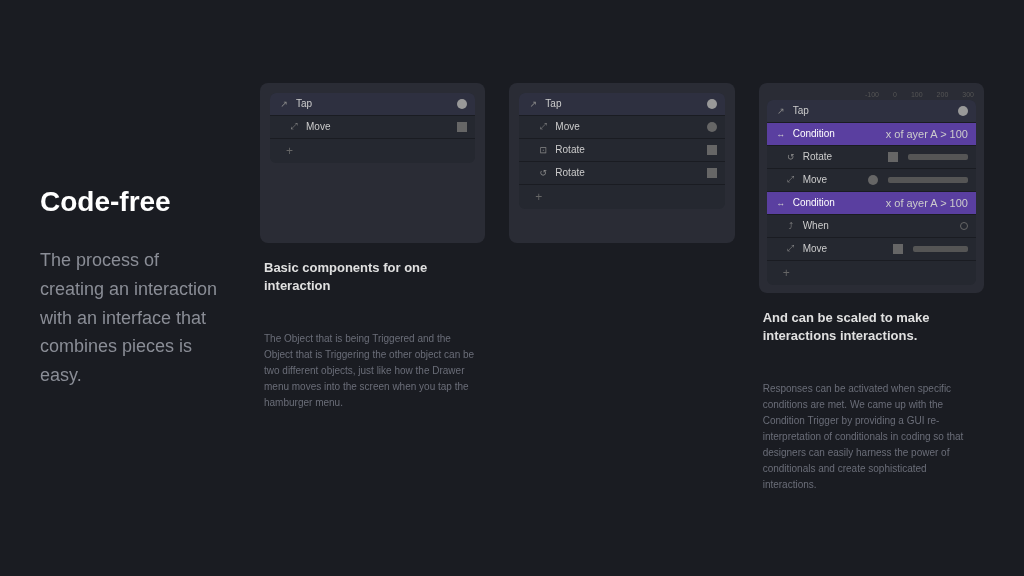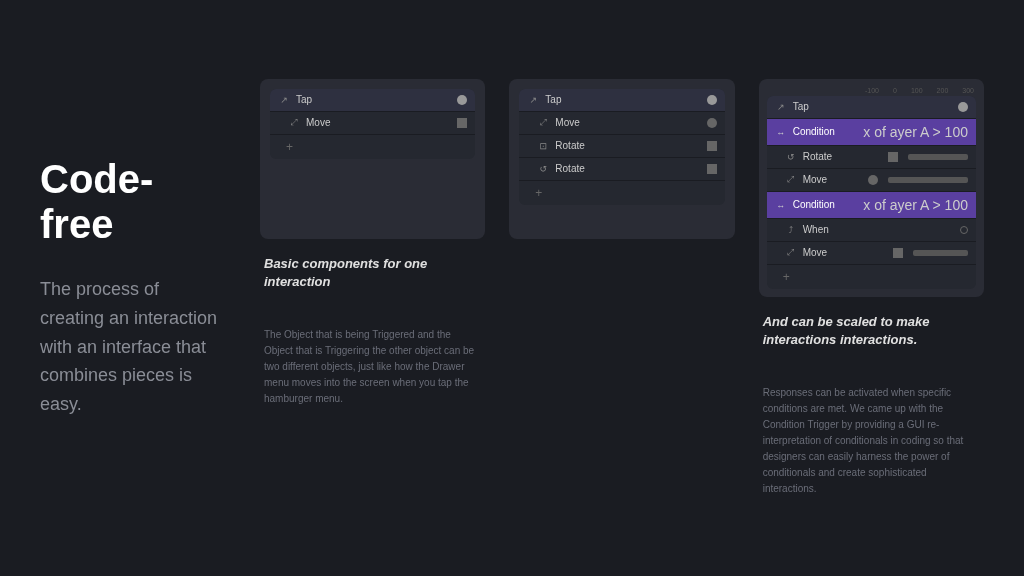--- a/index.html
+++ b/index.html
@@ -21,21 +21,21 @@
       gap: 20px;
     }
 
     
     .left-section {
       flex: 0 0 200px;
       padding-right: 20px;
     }
 
     .hero-title {
-      font-size: 40px;
+      font-size: 28px;
       font-weight: 600;
       color: #ffffff;
       margin-bottom: 16px;
     }
 
     .hero-desc {
       font-size: 18px;
       color: #8a8d96;
       line-height: 1.6;
       margin-top: 28px;
@@ -125,37 +125,36 @@
       background: #666;
       flex-shrink: 0;
     }
 
     .int-row .add-btn {
       font-size: 12px;
       color: #666;
     }
 
     .int-row .condition-label {
-      font-size: 14px;
+      font-size: 11px;
       color: #ccc;
       margin-left: auto;
     }
 
     
     .col-desc {
       padding: 0 4px;
     }
 
     .col-title {
       font-size: 13px;
       font-weight: 600;
       color: #e0e0e0;
       margin-bottom: 10px;
       line-height: 1.4;
-      font-style: italic;
     }
 
     .col-body {
       font-size: 10px;
       color: #6a6d78;
       line-height: 1.6;
       margin-top: 36px;
     }
 
     

